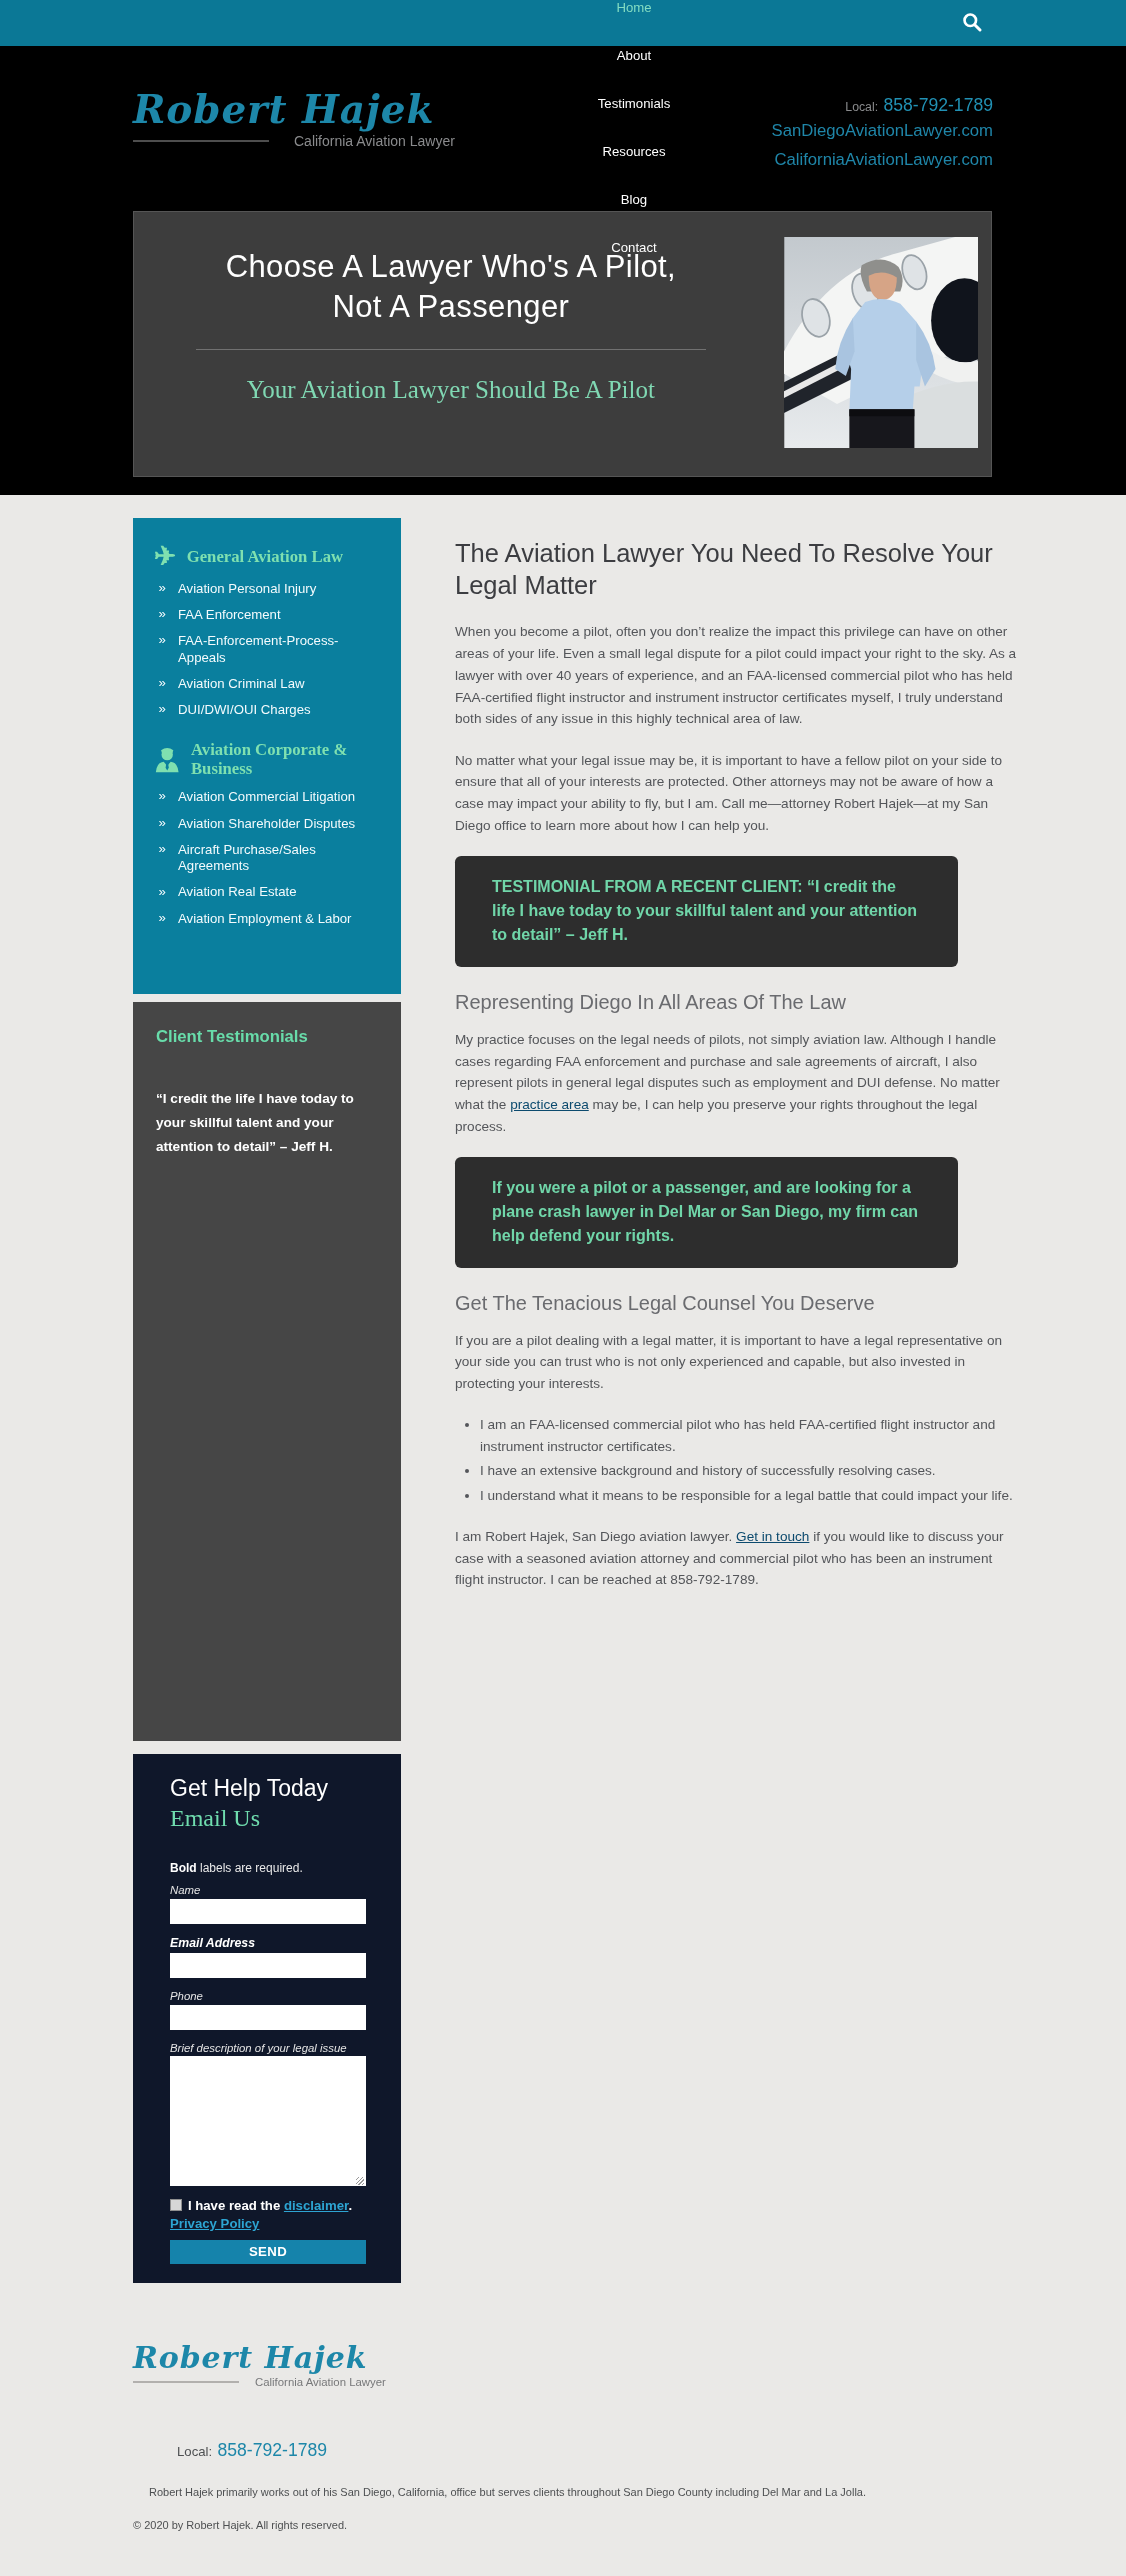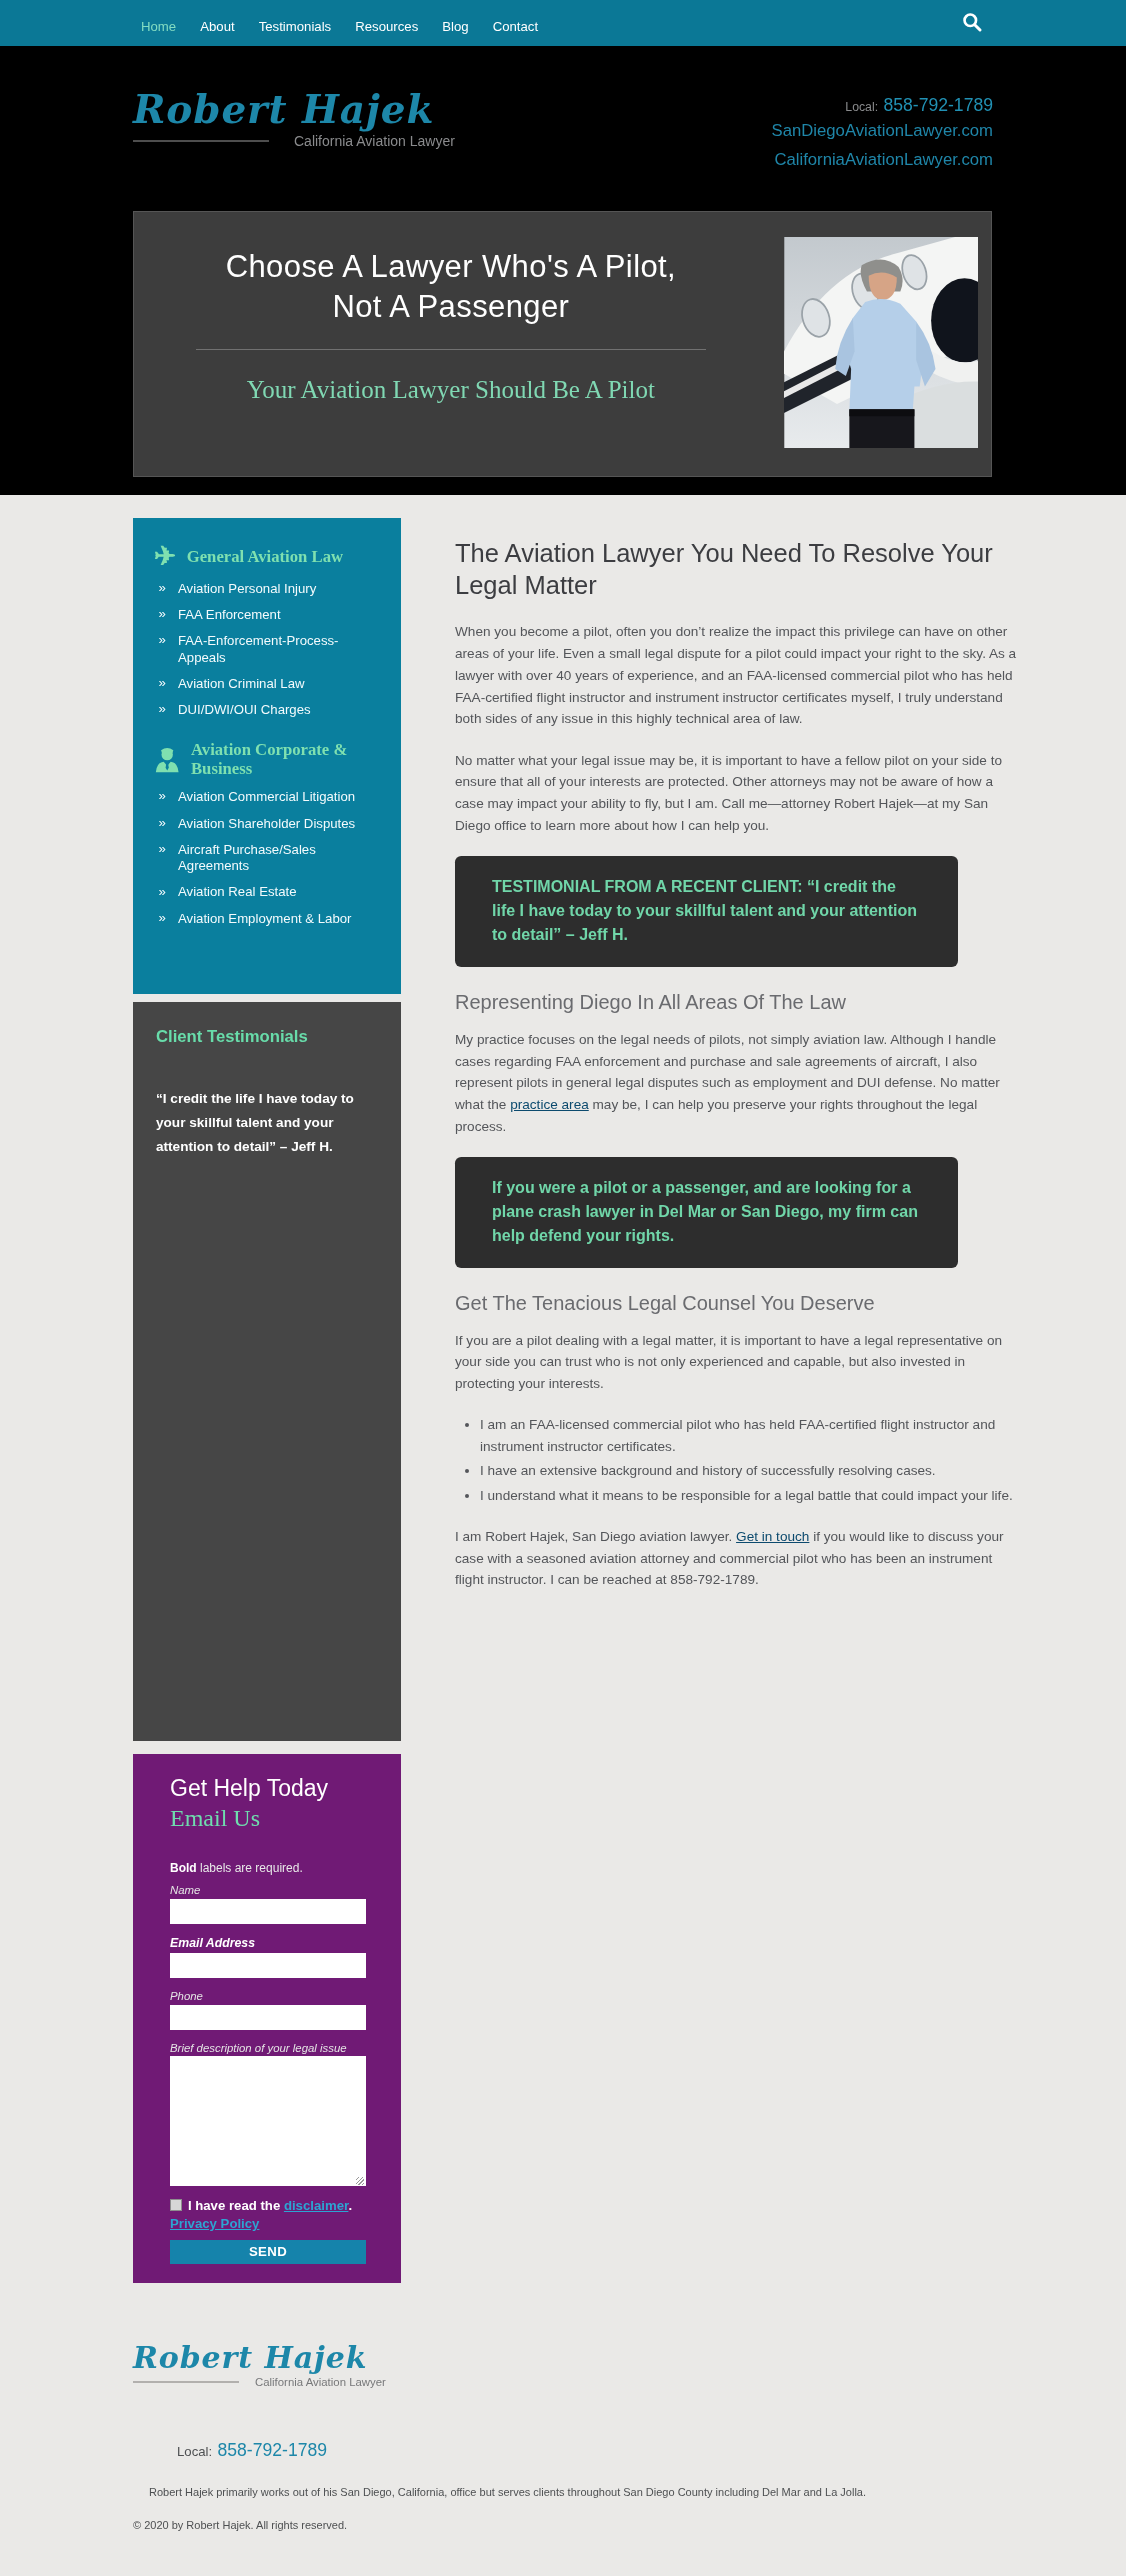--- a/index.html
+++ b/index.html
@@ -1,20 +1,20 @@
 <!DOCTYPE html>
 <html style="font-size:14px"><head>
 <meta charset="utf-8">
 <style>
   html,body{margin:0;padding:0;background:#000;}
   .page{position:relative;width:1127px;height:2576px;background:#eae9e7;overflow:hidden;
         font-family:"Liberation Sans",sans-serif;}
   
   .nav{position:absolute;left:0;top:0;width:1127px;height:46px;background:#0b7896;z-index:5;}
-  .nav-list{display:flex;gap:24px;margin-left:141px;height:52px;align-items:center;}
+  .nav-list{display:flex;gap:33px;margin-left:141px;height:52px;align-items:center;flex-direction:column;}
   .nav-item{color:#fff;font-size:13.2px;cursor:pointer;}
   .nav-item.active{color:#83dcc2;}
   .nav-search{position:absolute;left:961px;top:11.4px;width:23px;height:23px;cursor:pointer;}
   
   .band{position:absolute;left:0;top:46px;width:1127px;height:449px;background:#000;}
   .logo{position:absolute;left:133px;top:42px;cursor:pointer;}
   .logo-script{font-family:"DejaVu Serif",serif;font-style:italic;font-weight:bold;
                font-size:39px;color:#1d87a9;line-height:1.1;letter-spacing:0.9px;}
   .logo-row{display:flex;align-items:center;margin-top:1.8px;}
   .logo-underline{width:136px;height:1.8px;background:#4e4e4e;}
@@ -43,21 +43,21 @@
   .side-item{position:relative;padding-left:24px;margin-bottom:9.7px;color:#f4fbfd;
              font-size:13.2px;line-height:1.25;cursor:pointer;}
   .side-item .chev{position:absolute;left:4.4px;top:-0.9px;}
   .side-sec2{margin-top:21px;}
   
   .testi-panel{position:absolute;left:133px;top:1002px;width:268px;height:739px;background:#464646;
                box-sizing:border-box;padding:25px 23px;}
   .testi-title{color:#68dcaa;font-size:16.7px;font-weight:bold;}
   .testi-quote{margin-top:40px;color:#fff;font-weight:bold;font-size:13.6px;line-height:1.75;}
   
-  .form-panel{position:absolute;left:133px;top:1754px;width:268px;height:529px;background:#701a75;
+  .form-panel{position:absolute;left:133px;top:1754px;width:268px;height:529px;background:#0f172a;
               box-sizing:border-box;padding:21px 35px 21px 37px;color:#fff;}
   .form-title{font-size:23px;font-weight:400;line-height:1.15;}
   .form-subtitle{font-family:"Liberation Serif",serif;font-size:24px;color:#6fdcae;
                  line-height:1.1;margin:3.5px 0 30px;}
   .form-note{font-size:12px;color:#e8e8e8;margin-bottom:8.8px;}
   .form-note b{color:#fff;}
   .fgroup{margin-bottom:12.3px;}
   .flabel{display:block;font-size:11.4px;color:#e4e4e4;margin-bottom:2.6px;font-style:italic;}
   .flabel.bold{font-weight:bold;font-size:12.3px;color:#fff;}
   .finput{width:100%;height:25px;border:none;box-sizing:border-box;background:#fff;display:block;}

